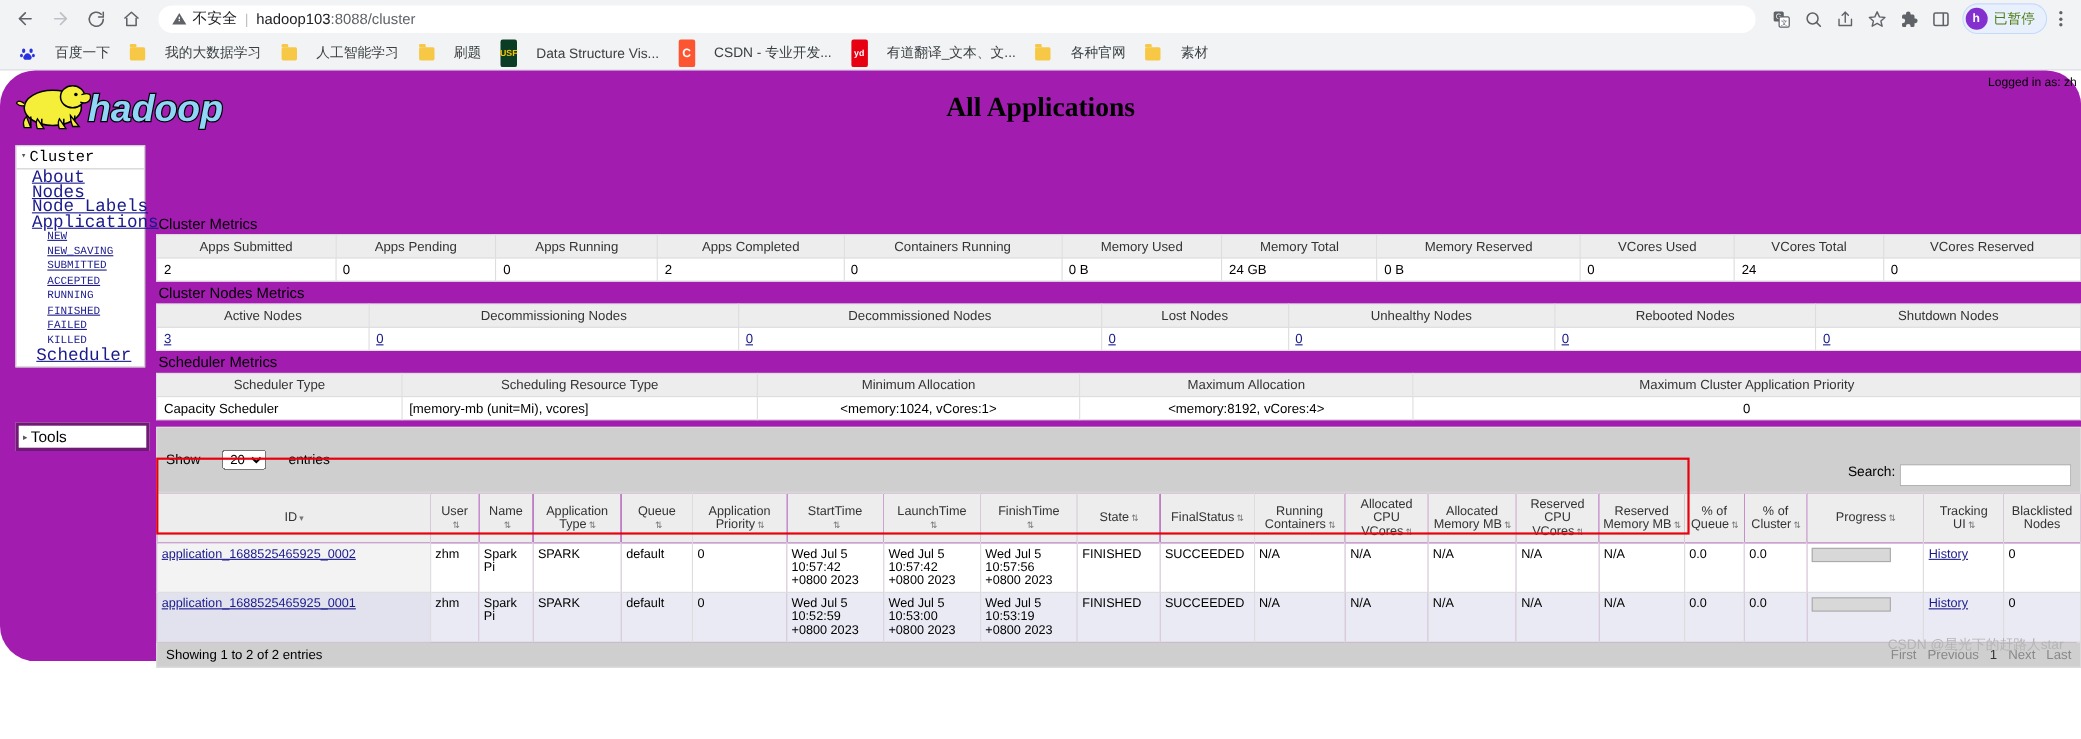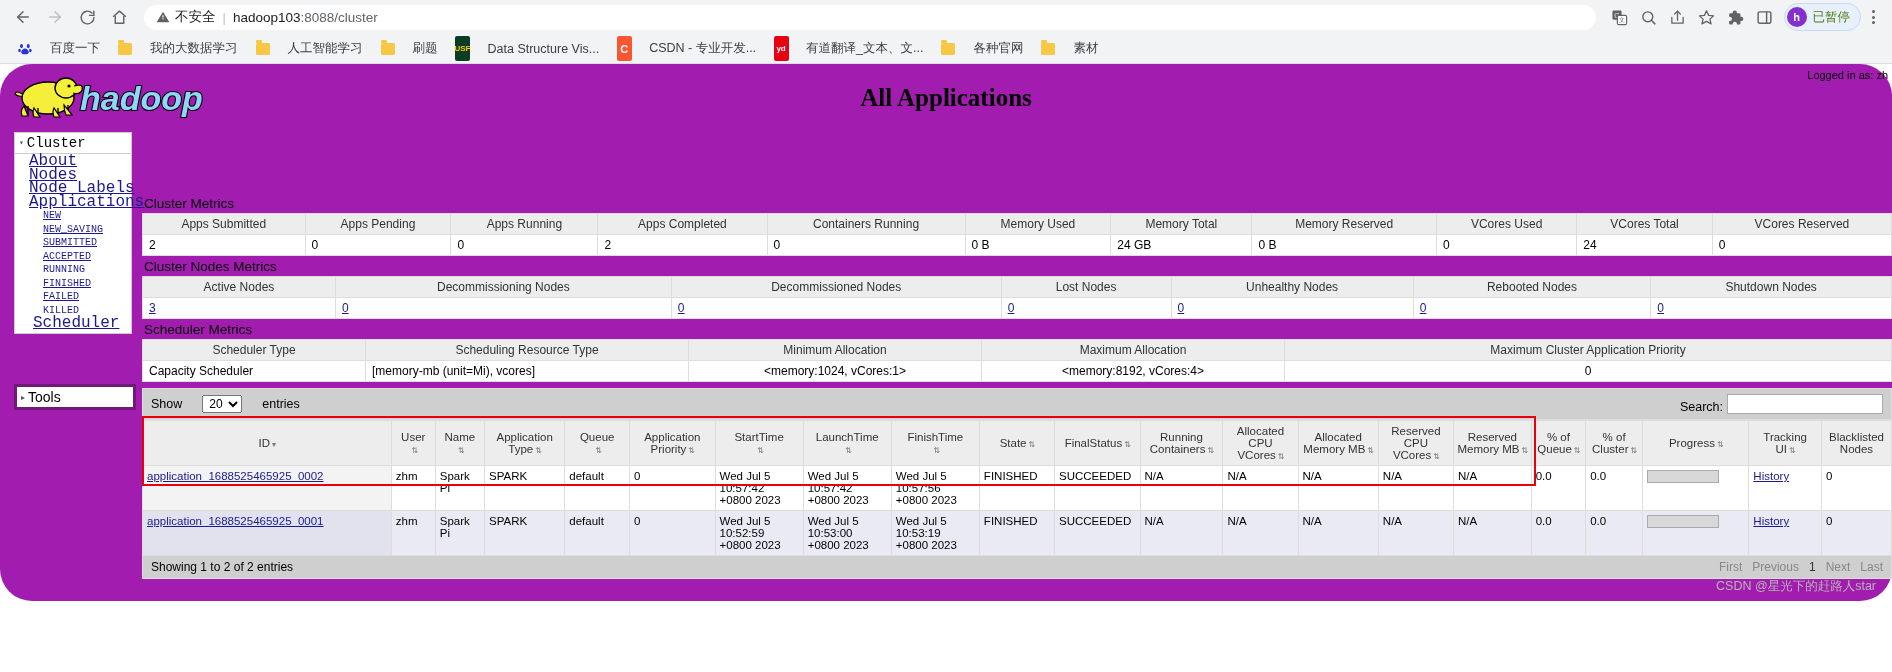--- a/index.html
+++ b/index.html
@@ -66,21 +66,21 @@
   .content{position:absolute;left:142px;top:132px;right:0;}
   .sect-title{font-size:13.5px;color:#000;margin:0 0 2px 0;padding-left:2px;}
   table.mt{border-collapse:collapse;width:1750px;background:#fff;}
   table.mt th{background:#ededed;border:1px solid #ddd;font-weight:normal;font-size:12px;
               color:#333;padding:3px 6px;text-align:center;}
   table.mt td{border:1px solid #ddd;font-size:12px;padding:3px 6px;color:#000;}
   .dt-top{background:#cfcfcf;padding:5px 8px;display:flex;align-items:center;justify-content:space-between;
           border:1px solid #ddd;}
   .dt-show{font-size:12.5px;color:#000;display:flex;align-items:center;gap:20px;}
   .dt-select{font-size:12px;padding:0 2px;}
-  .dt-search{font-size:12.5px;color:#000;display:flex;align-items:flex-end;gap:4px;}
+  .dt-search{font-size:12.5px;color:#000;display:flex;align-items:flex-start;gap:4px;margin-top:28px;}
   .dt-search input{border:1px solid #aaa;height:16px;width:150px;font-size:12px;}
   table.apps{border-collapse:collapse;width:1750px;table-layout:fixed;}
   table.apps th{background:#ededed;border:1px solid #ddd;font-weight:normal;font-size:11.5px;color:#333;
                 padding:4px 3px;text-align:center;vertical-align:middle;position:relative;height:36px;}
   table.apps td{border:1px solid #ddd;font-size:11.5px;padding:4px 4px;color:#000;vertical-align:top;}
   table.apps tbody tr.odd{background:#fff;}
   table.apps tbody tr.even{background:#eaeaf5;}
   table.apps tbody tr td.sorted{background:#f3f3f3;}
   table.apps tbody tr.even td.sorted{background:#e2e2ef;}
   .sortico{font-size:8px;color:#777;margin-left:2px;letter-spacing:-1px;}

